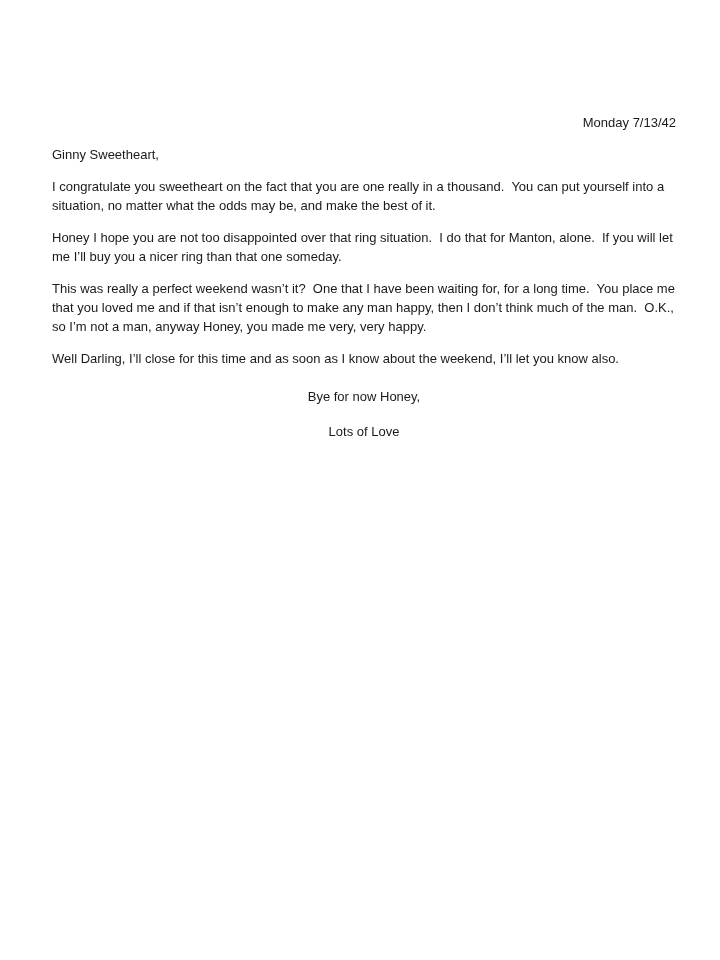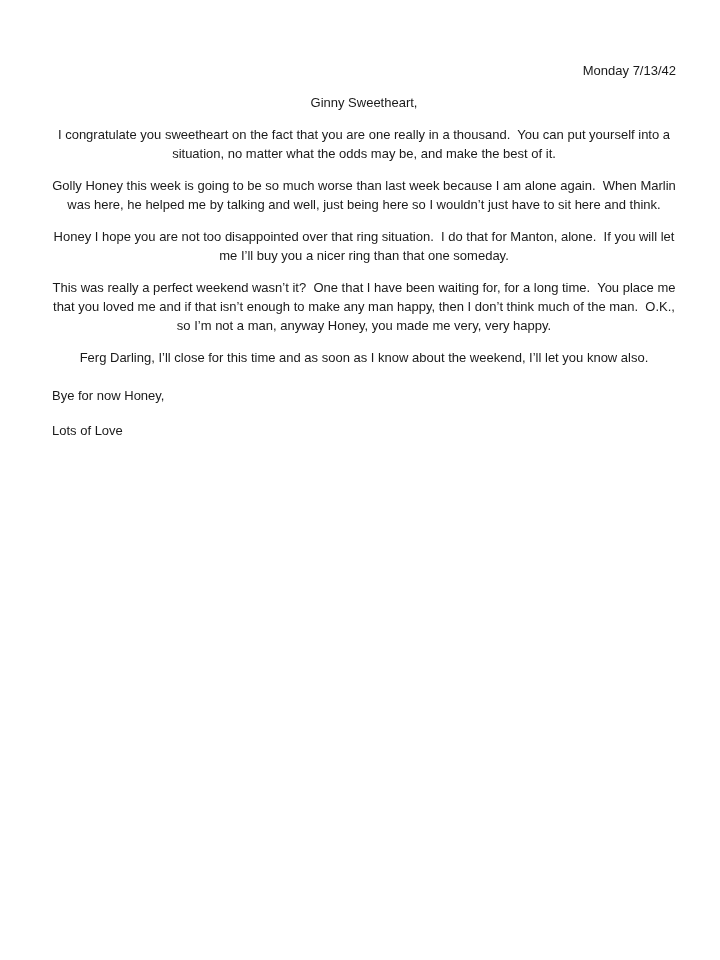--- a/index.html
+++ b/index.html
@@ -11,54 +11,54 @@
     width: 720px;
     height: 960px;
     overflow: hidden;
     font-family: "Liberation Sans", "DejaVu Sans", sans-serif;
     color: #1a1a1a;
   }
   .page {
     box-sizing: border-box;
     width: 720px;
     height: 960px;
-    padding: 61px 44px 40px 52px;
+    padding: 113px 44px 40px 52px;
     background: #ffffff;
   }
   .date-line {
     margin: 0 0 13px 0;
     font-size: 13px;
     line-height: 19px;
     text-align: right;
     white-space: pre-wrap;
   }
   .para {
     margin: 0 0 13px 0;
     font-size: 13px;
     line-height: 19px;
-    text-align: center;
+    text-align: left;
     white-space: pre-wrap;
   }
   .closing {
     margin: 0 0 16px 0;
     font-size: 13px;
     line-height: 19px;
+    text-align: center;
     white-space: pre-wrap;
   }
   .spacer-small {
     height: 6px;
   }
 </style>
 </head>
 <body>
 
 <div class="page">
   <p class="date-line">Monday 7/13/42</p>
   <p class="para">Ginny Sweetheart,</p>
   <p class="para">I congratulate you sweetheart on the fact that you are one really in a thousand.  You can put yourself into a situation, no matter what the odds may be, and make the best of it.</p>
-  <p class="para">Golly Honey this week is going to be so much worse than last week because I am alone again.  When Marlin was here, he helped me by talking and well, just being here so I wouldn’t just have to sit here and think.</p>
   <p class="para">Honey I hope you are not too disappointed over that ring situation.  I do that for Manton, alone.  If you will let me I’ll buy you a nicer ring than that one someday.</p>
   <p class="para">This was really a perfect weekend wasn’t it?  One that I have been waiting for, for a long time.  You place me that you loved me and if that isn’t enough to make any man happy, then I don’t think much of the man.  O.K., so I’m not a man, anyway Honey, you made me very, very happy.</p>
-  <p class="para">Ferg Darling, I’ll close for this time and as soon as I know about the weekend, I’ll let you know also.</p>
+  <p class="para">Well Darling, I’ll close for this time and as soon as I know about the weekend, I’ll let you know also.</p>
   <div class="spacer-small"></div>
   <p class="closing">Bye for now Honey,</p>
   <p class="closing">Lots of Love</p>
 </div>
 
 </body></html>

